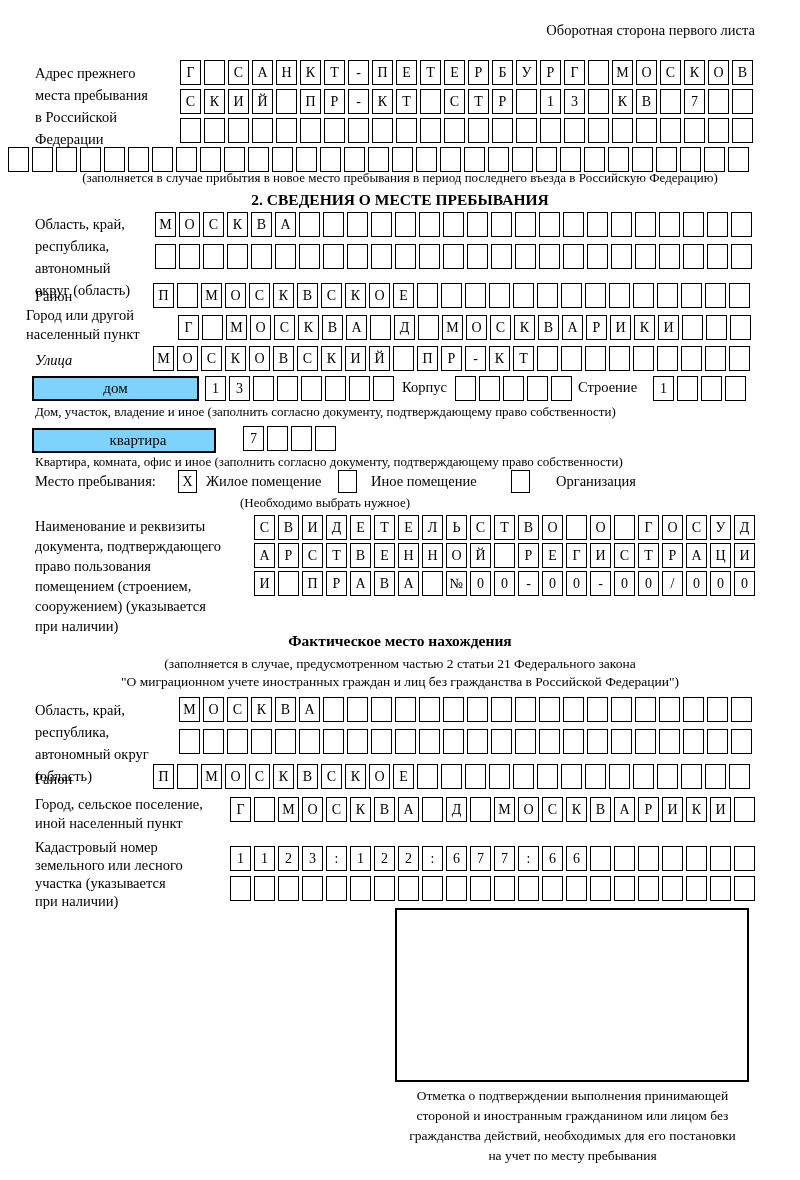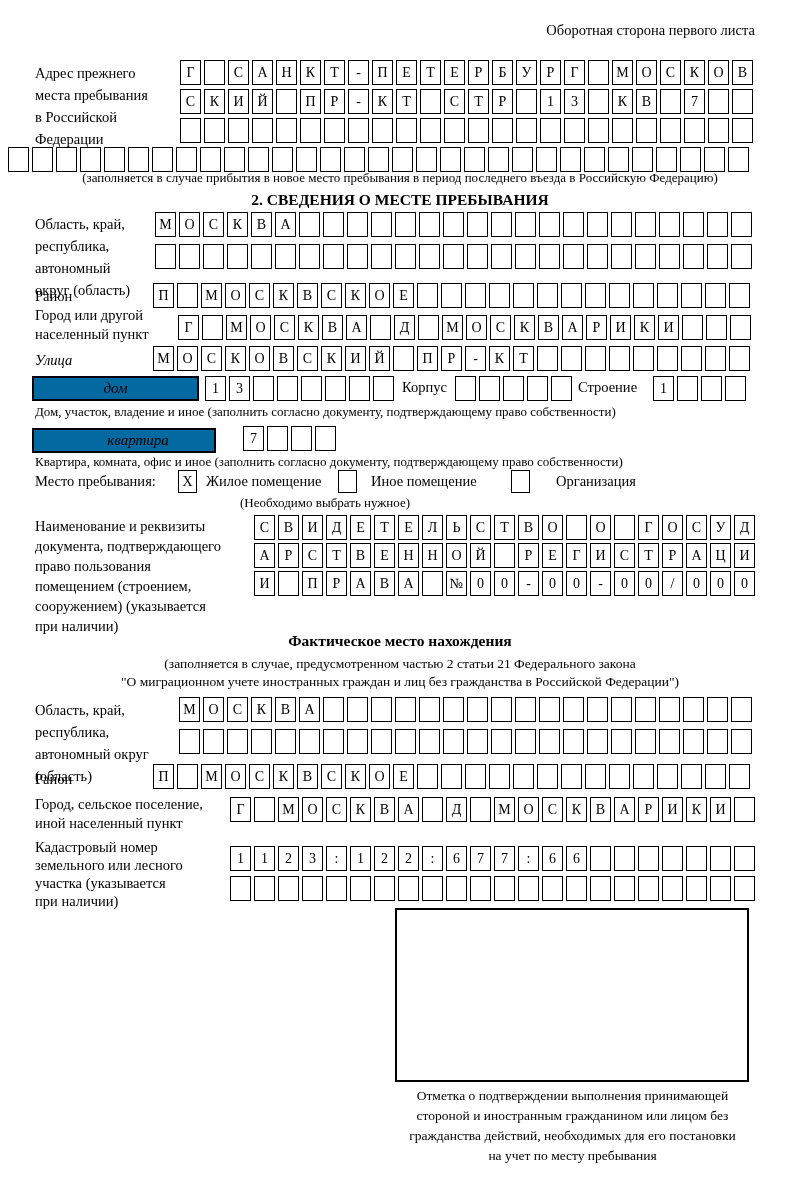--- a/index.html
+++ b/index.html
@@ -15,43 +15,43 @@
     font-size:14px;line-height:1;flex:0 0 auto;background:#fff;
   }
   .label{font-size:14.5px;line-height:22px;white-space:pre-line;}
   .label-sm{font-size:14.5px;line-height:19px;white-space:pre-line;}
   .label-doc{font-size:14.5px;line-height:20px;white-space:pre-line;}
   .label-cad{font-size:14.5px;line-height:18px;white-space:pre-line;}
   .note{font-size:13px;}
   .center{left:0;width:800px;text-align:center;}
   .title{font-weight:bold;font-size:15.5px;}
   .namebox{
-    box-sizing:border-box;height:25px;border:2px solid #000;background:#0369a1;
-    display:flex;align-items:center;justify-content:center;font-size:15px;font-style:italic;
+    box-sizing:border-box;height:25px;border:2px solid #000;background:#7dd3fc;
+    display:flex;align-items:center;justify-content:center;font-size:15px;
   }
   .checkbox{
     box-sizing:border-box;width:19px;height:23px;border:1.5px solid #000;
     display:flex;align-items:center;justify-content:center;font-size:14px;background:#fff;
   }
   .inline-label{font-size:14.5px;}
   
   #header-note{top:22px;right:45px;font-size:14.5px;}
   #s1-label{left:35px;top:62px;}
   #s1-r1{left:180px;top:60px;}
   #s1-r2{left:180px;top:89px;}
   #s1-r3{left:180px;top:118px;}
   #s1-r4{left:8px;top:147px;}
   #s1-note{top:170px;}
   #s2-title{top:191px;}
   #reg-label{left:35px;top:213px;}
   #reg-r1{left:155px;top:212px;}
   #reg-r2{left:155px;top:244px;}
   #dist-label{left:35px;top:285px;}
   #dist-row{left:153px;top:283px;}
-  #city-label{left:35px;top:306px;}
+  #city-label{left:26px;top:306px;}
   #city-row{left:178px;top:315px;}
   #street-label{left:35px;top:349px;font-style:italic;}
   #street-row{left:153px;top:346px;}
   #house-name-box{left:32px;top:376px;width:167px;}
   #house-num{left:205px;top:376px;}
   #korpus-label{left:402px;top:379px;}
   #korpus-row{left:455px;top:376px;}
   #stroenie-label{left:578px;top:379px;}
   #stroenie-row{left:653px;top:376px;}
   #house-note{left:35px;top:404px;}

